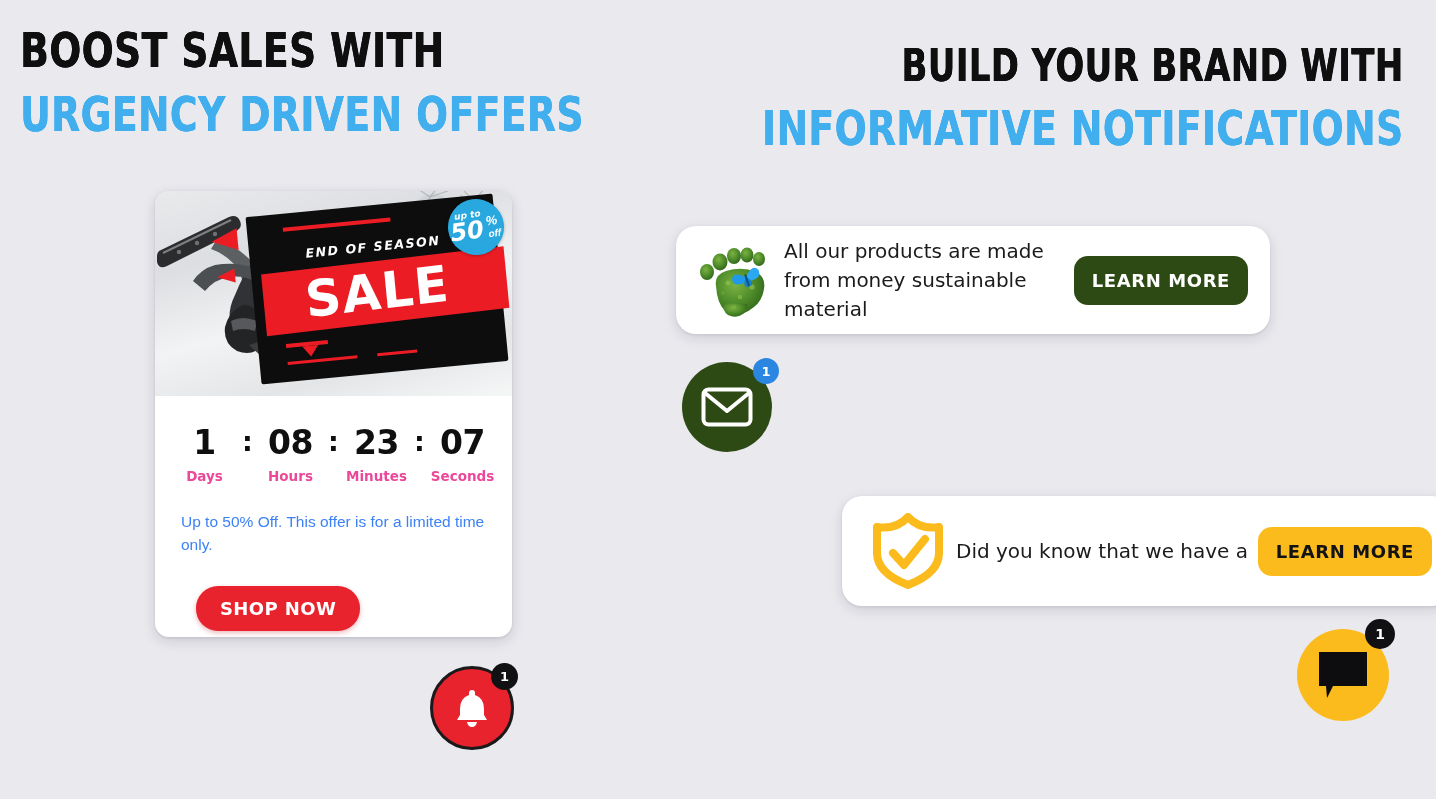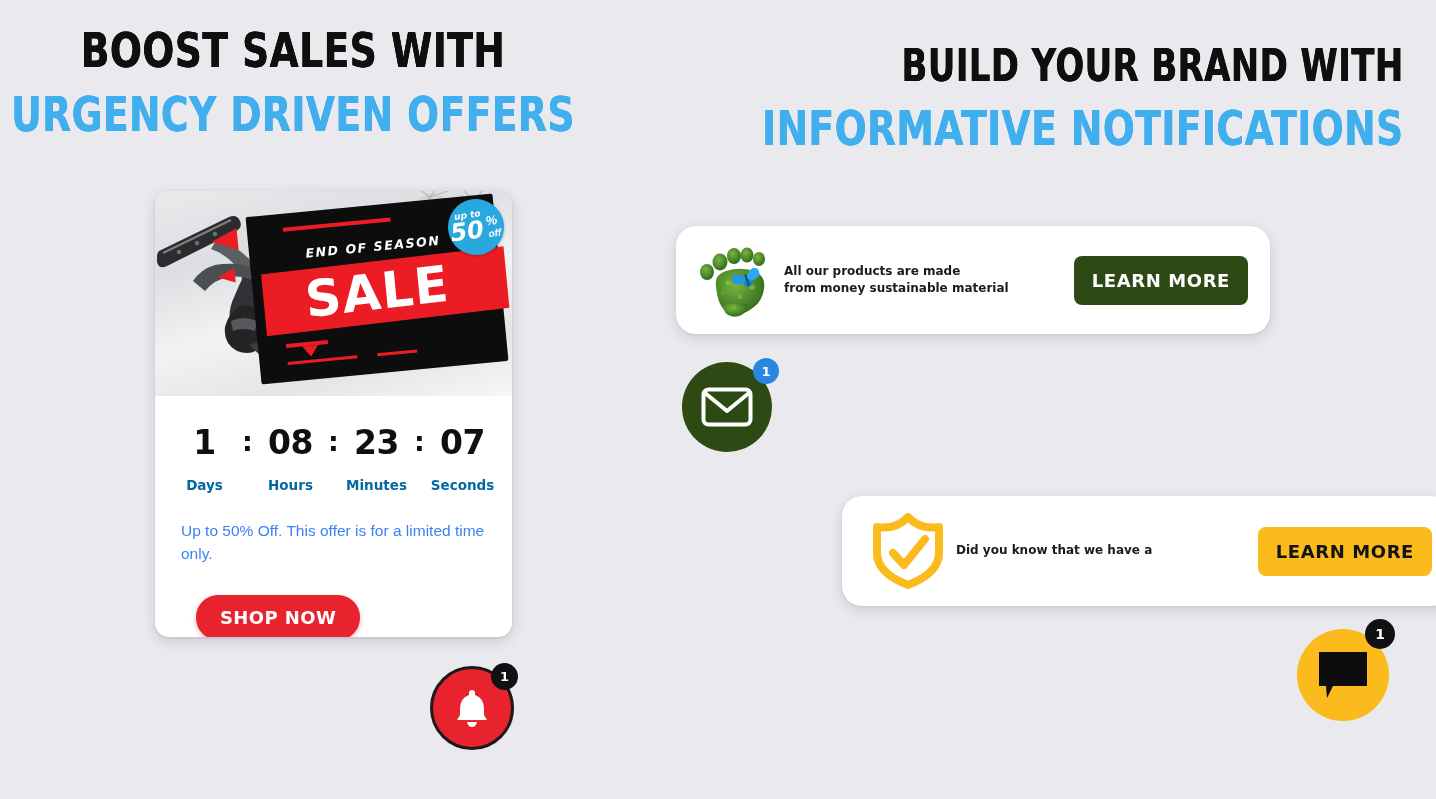--- a/index.html
+++ b/index.html
@@ -16,21 +16,21 @@
   .headline-line{
     font-family:"DejaVu Sans", sans-serif;
     font-weight:bold;
     letter-spacing:0.5px;
     line-height:1;
     white-space:nowrap;
     transform:scaleX(0.94) scaleY(1.22);
     transform-origin:left center;
     text-shadow:0 0 0.4px currentColor, 0.4px 0.2px 0 currentColor;
   }
-  #headline-left{left:11px;top:30px;text-align:center;}
+  #headline-left{left:20px;top:30px;}
   #headline-left .l1{font-size:40px;color:#100f10;}
   #headline-left .l2{font-size:40px;color:#41aeee;margin-top:24px;}
 
   #headline-right{right:32px;top:48px;text-align:right;}
   #headline-right .headline-line{transform-origin:right center;}
   #headline-right .l1{font-size:36px;color:#100f10;}
   #headline-right .l2{font-size:40px;color:#41aeee;margin-top:24px;}
 
   
   #promo-card{
@@ -102,22 +102,22 @@
   #countdown{
     display:flex;align-items:flex-start;justify-content:center;
     padding:30px 14px 0 14px;
   }
   .cd-unit{width:68px;text-align:center;}
   .cd-num{
     font-family:"DejaVu Sans", sans-serif;font-weight:bold;
     font-size:33px;color:#0f0f10;line-height:1;letter-spacing:-0.5px;
   }
   .cd-label{
-    margin-top:18px;font-family:"DejaVu Sans", sans-serif;font-weight:bold;
-    font-size:13.5px;color:#0369a1;
+    margin-top:9px;font-family:"DejaVu Sans", sans-serif;font-weight:bold;
+    font-size:13.5px;color:#ec4899;
   }
   .cd-sep{
     font-family:"DejaVu Sans", sans-serif;font-weight:bold;font-size:27px;
     color:#0f0f10;line-height:1;padding-top:2px;width:18px;text-align:center;
   }
 
   #promo-desc{
     margin:26px 26px 0 26px;font-size:15.5px;line-height:1.5;color:#3b82f6;
     font-family:"Liberation Sans", sans-serif;
   }
@@ -162,25 +162,25 @@
   .notif-card{
     position:absolute;background:#fff;border-radius:20px;display:flex;
     align-items:center;
     box-shadow:0 4px 13px rgba(25,25,45,.13), 0 1px 3px rgba(25,25,45,.08);
   }
   #notif-sustainable{left:676px;top:226px;width:580px;height:108px;padding:0 0 0 14px;}
   #notif-guarantee{left:810px;top:496px;width:580px;height:110px;padding:0 0 0 30px;margin-left:32px;}
   .notif-icon{flex:0 0 auto;display:flex;align-items:center;justify-content:center;}
   .notif-text{
     flex:1 1 auto;margin-left:12px;
-    font-family:"DejaVu Sans", sans-serif;font-weight:bold;
-    font-size:12px;line-height:1.45;color:#1b1b1d;
+    font-family:"DejaVu Sans", sans-serif;font-weight:normal;
+    font-size:20px;line-height:1.45;color:#1b1b1d;
   }
   .notif-btn{
-    flex:0 0 auto;border:none;border-radius:8px;cursor:pointer;
+    flex:0 0 auto;border:none;border-radius:14px;cursor:pointer;
     font-family:"DejaVu Sans", sans-serif;font-weight:bold;
     font-size:18px;letter-spacing:0.6px;padding:14px 18px;margin-right:22px;
   }
   #learn-more-sustainable{background:#2e4a14;color:#ffffff;}
   #learn-more-guarantee{background:#fbbb1c;color:#131314;margin-right:20px;}
 </style>
 </head>
 <body>
 
 <div class="headline-block" id="headline-left">

